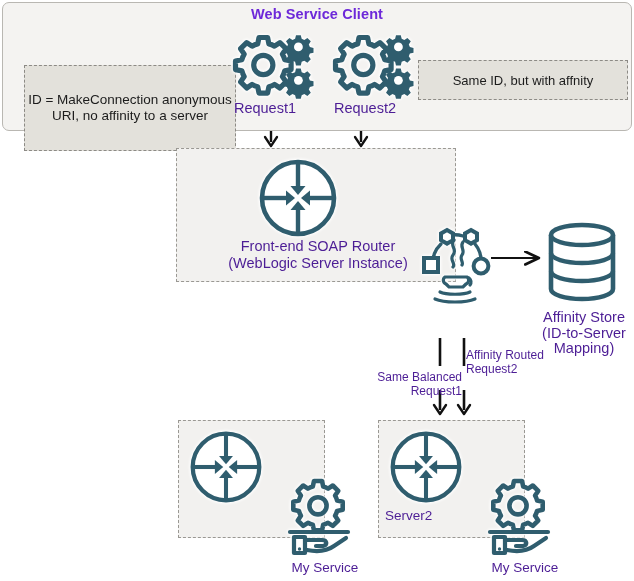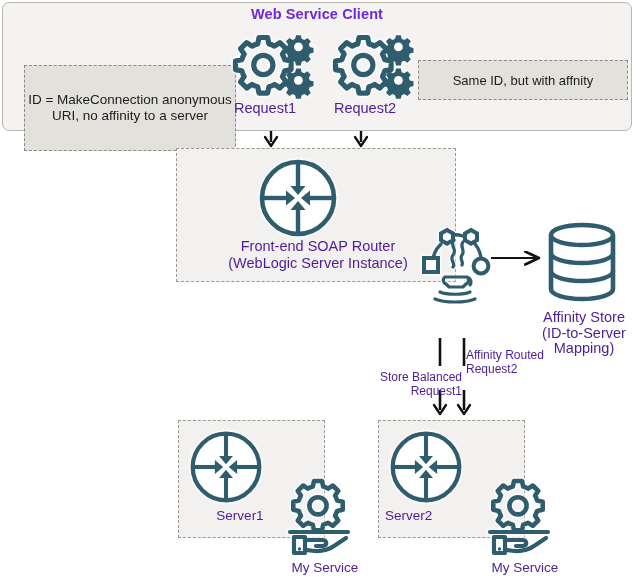--- a/index.html
+++ b/index.html
@@ -255,21 +255,21 @@
     <g fill="none" stroke="#2f5d6e" stroke-width="4.4">
       <path d="M5 31 a31 10 0 0 0 62 0"></path>
       <path d="M5 49 a31 10 0 0 0 62 0"></path>
     </g>
   </svg>
 
   <div class="abs lbl lbl-node lbl-store">Affinity Store
 (ID-to-Server
 Mapping)</div>
 
-  <div class="abs lbl lbl-small lbl-lb">Store Balanced
+  <div class="abs lbl lbl-small lbl-lb">Same Balanced
 Request1</div>
   <div class="abs lbl lbl-small lbl-ar">Affinity Routed
 Request2</div>
 
   <div class="abs dashed-zone server1-zone"></div>
 
   <svg class="abs icon ico-srv1 glow" width="74" height="74" viewBox="0 0 80 80" xmlns="http://www.w3.org/2000/svg">
     <circle cx="40" cy="40" r="36" fill="#ffffff" stroke="#2f5d6e" stroke-width="4.6"></circle>
     <g stroke="#2f5d6e" stroke-width="4.4" fill="none">
       <line x1="40" y1="4" x2="40" y2="33"></line>
@@ -278,21 +278,20 @@
       <line x1="76" y1="40" x2="47" y2="40"></line>
     </g>
     <g fill="#2f5d6e">
       <path d="M40 37 l-7.5 -9 h15 z"></path>
       <path d="M40 43 l-7.5 9 h15 z"></path>
       <path d="M37 40 l-9 -7.5 v15 z"></path>
       <path d="M43 40 l9 -7.5 v15 z"></path>
     </g>
   </svg>
 
-  <div class="abs lbl lbl-srv lbl-server1">Server1</div>
 
   <svg class="abs icon ico-svc1 glow" width="68" height="78" viewBox="0 0 68 78" xmlns="http://www.w3.org/2000/svg">
     <g fill="none" stroke="#2f5d6e" stroke-width="4.6" stroke-linejoin="round">
       <path d="M29 3 l8 0 1.2 5.6 a17 17 0 0 1 4.9 2 l4.7-3.1 5.4 5.4 -3.1 4.7
                a17 17 0 0 1 2 4.9 l5.6 1.2 0 8 -5.6 1.2 a17 17 0 0 1 -2 4.9
                l3.1 4.7 -5.4 5.4 -4.7-3.1 a17 17 0 0 1 -4.9 2 l-1.2 5.6 -8 0
                -1.2-5.6 a17 17 0 0 1 -4.9-2 l-4.7 3.1 -5.4-5.4 3.1-4.7
                a17 17 0 0 1 -2-4.9 l-5.6-1.2 0-8 5.6-1.2 a17 17 0 0 1 2-4.9
                l-3.1-4.7 5.4-5.4 4.7 3.1 a17 17 0 0 1 4.9-2 z"></path>
       <circle cx="33" cy="27.8" r="8.6"></circle>

